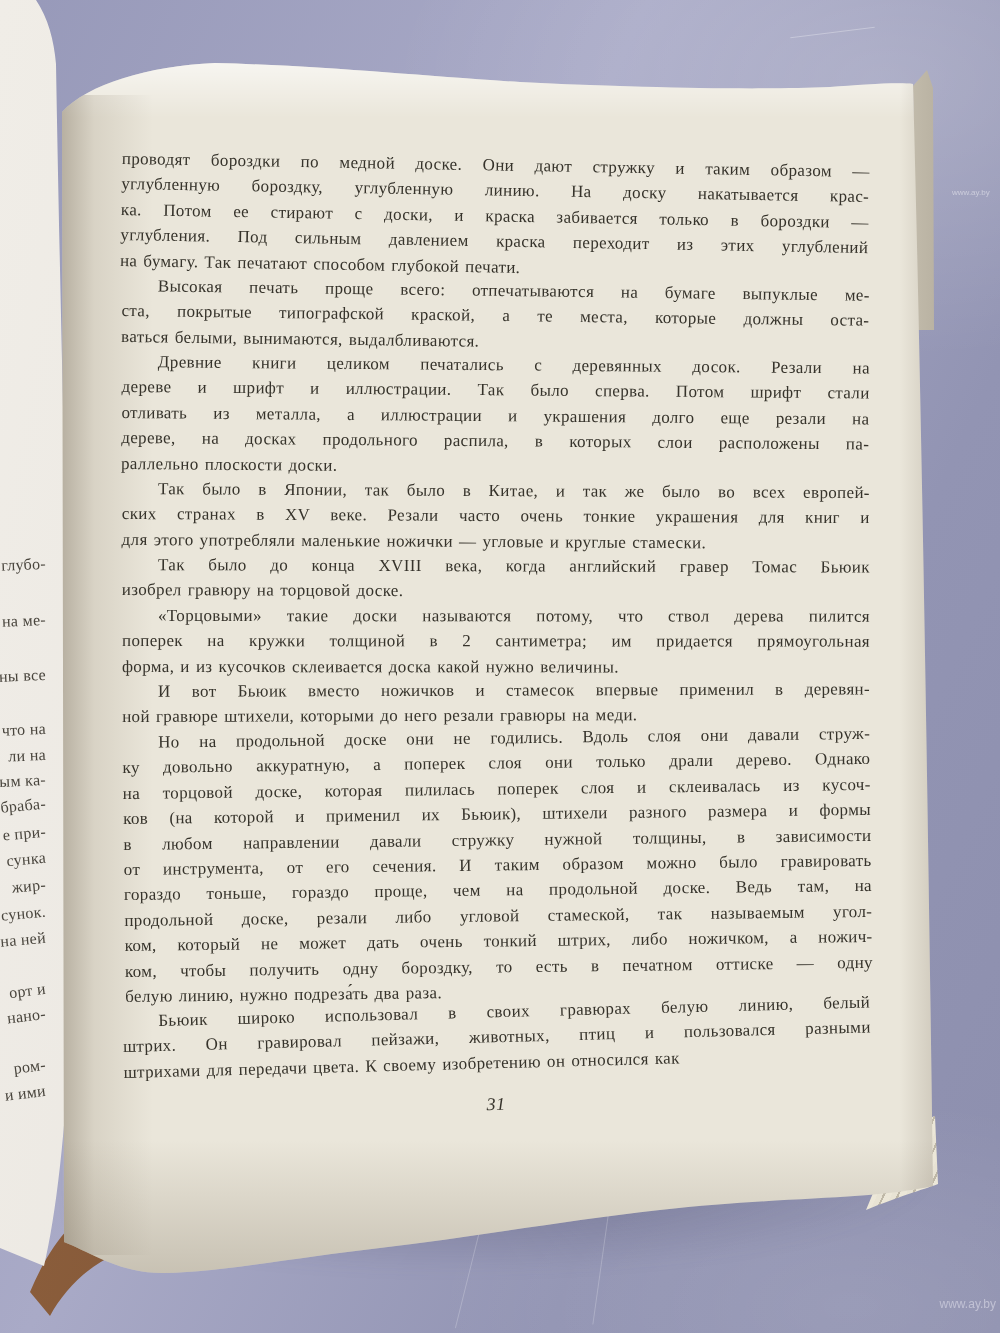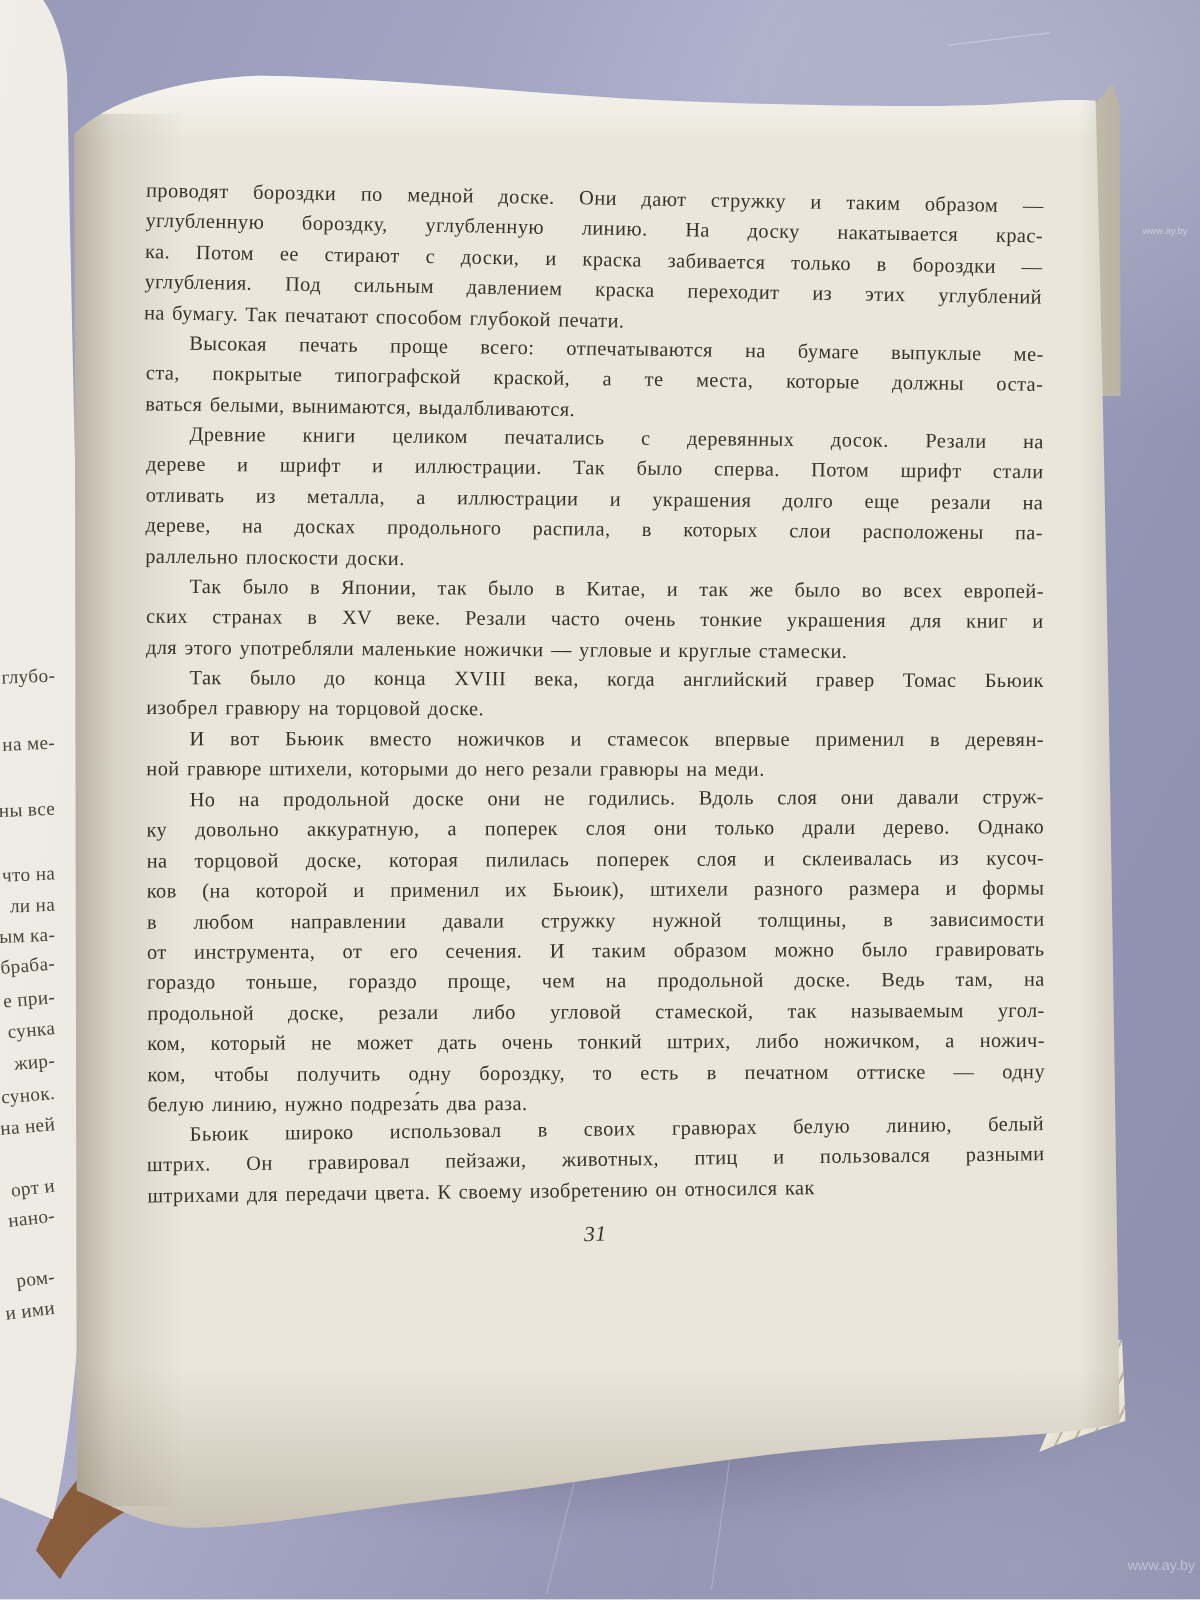--- a/index.html
+++ b/index.html
@@ -148,20 +148,25 @@
       <div class="para indent">
         <div class="line">Так было в Японии, так было в Китае, и так же было во всех европей-</div>
         <div class="line">ских странах в XV веке. Резали часто очень тонкие украшения для книг и</div>
         <div class="line last">для этого употребляли маленькие ножички — угловые и круглые стамески.</div>
       </div>
       <div class="para indent">
         <div class="line">Так было до конца XVIII века, когда английский гравер Томас Бьюик</div>
         <div class="line last">изобрел гравюру на торцовой доске.</div>
       </div>
       <div class="para indent">
+        <div class="line">«Торцовыми» такие доски называются потому, что ствол дерева пилится</div>
+        <div class="line">поперек на кружки толщиной в 2 сантиметра; им придается прямоугольная</div>
+        <div class="line last">форма, и из кусочков склеивается доска какой нужно величины.</div>
+      </div>
+      <div class="para indent">
         <div class="line">И вот Бьюик вместо ножичков и стамесок впервые применил в деревян-</div>
         <div class="line last">ной гравюре штихели, которыми до него резали гравюры на меди.</div>
       </div>
       <div class="para indent">
         <div class="line">Но на продольной доске они не годились. Вдоль слоя они давали струж-</div>
         <div class="line">ку довольно аккуратную, а поперек слоя они только драли дерево. Однако</div>
         <div class="line">на торцовой доске, которая пилилась поперек слоя и склеивалась из кусоч-</div>
         <div class="line">ков (на которой и применил их Бьюик), штихели разного размера и формы</div>
         <div class="line">в любом направлении давали стружку нужной толщины, в зависимости</div>
         <div class="line">от инструмента, от его сечения. И таким образом можно было гравировать</div>

